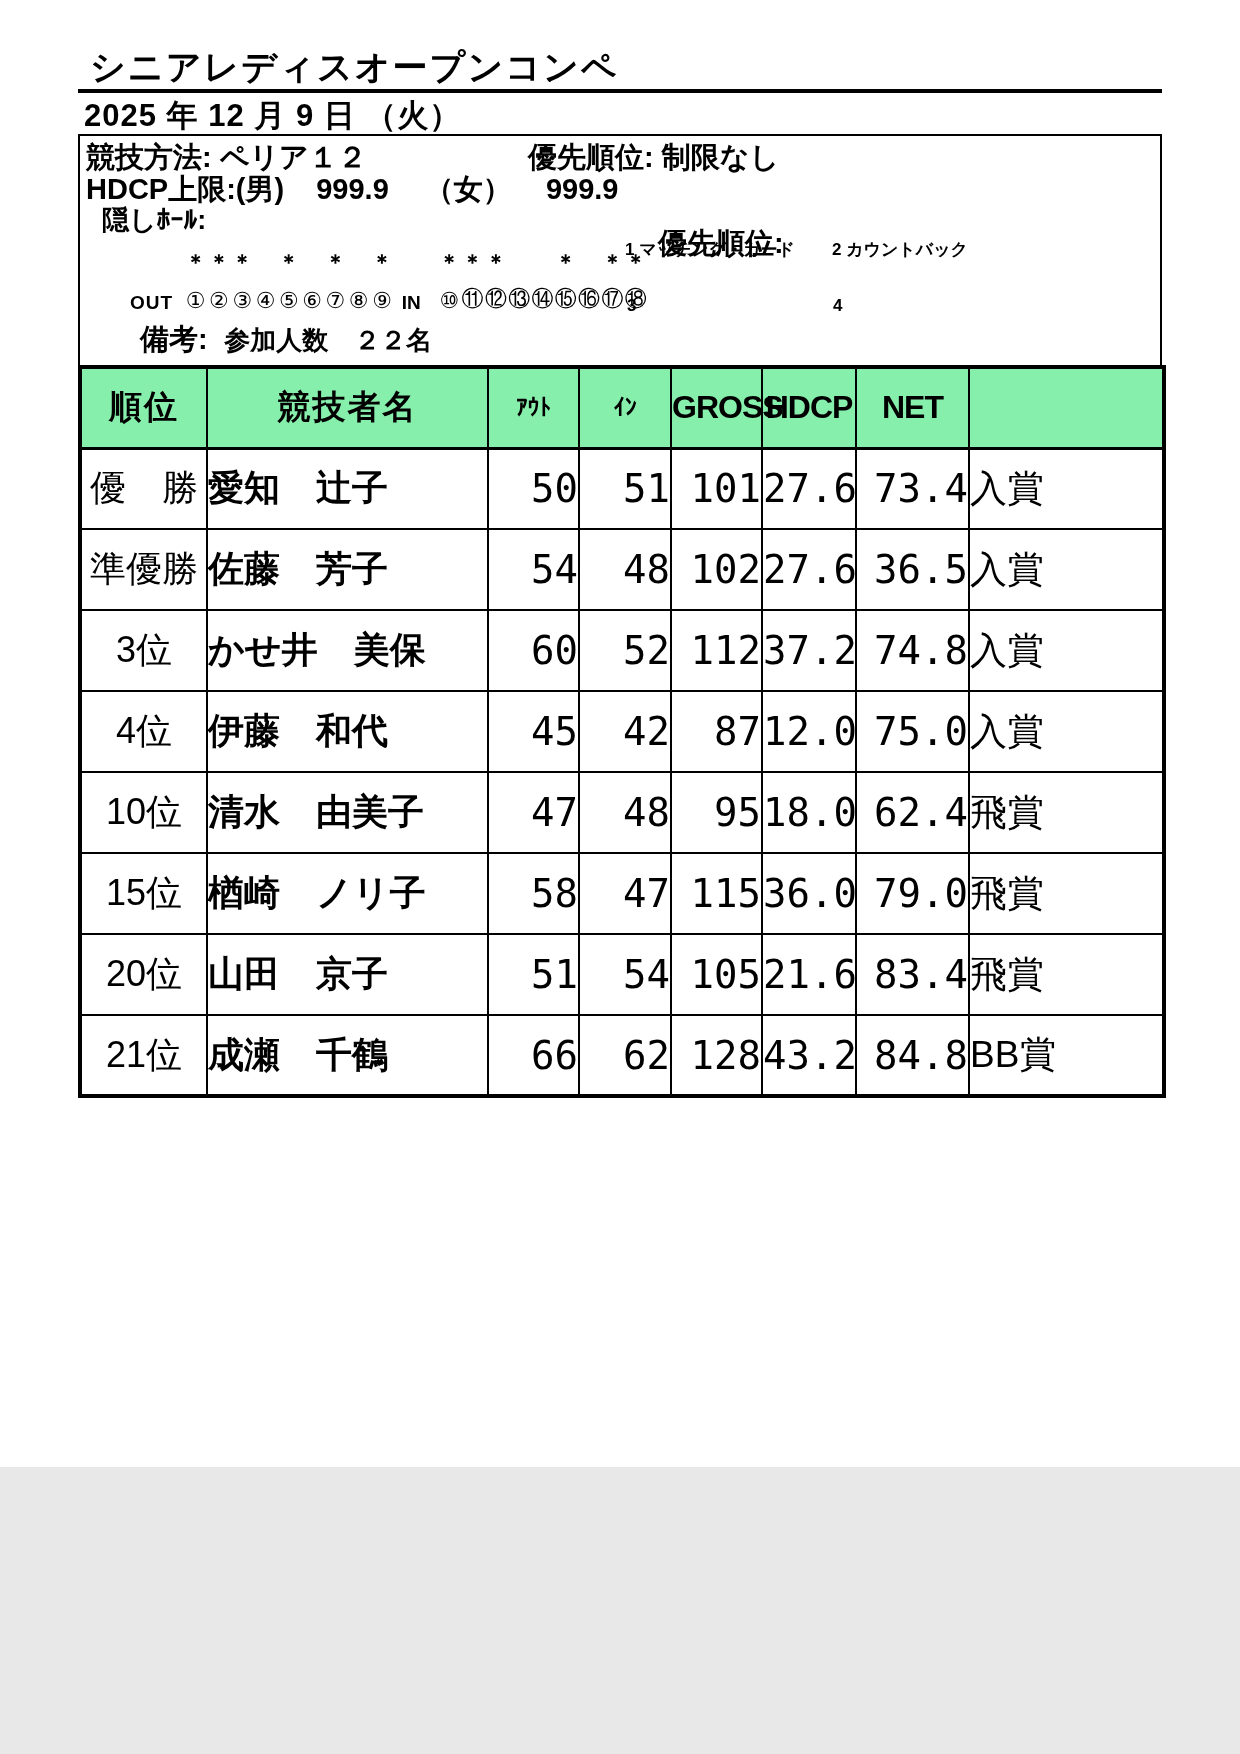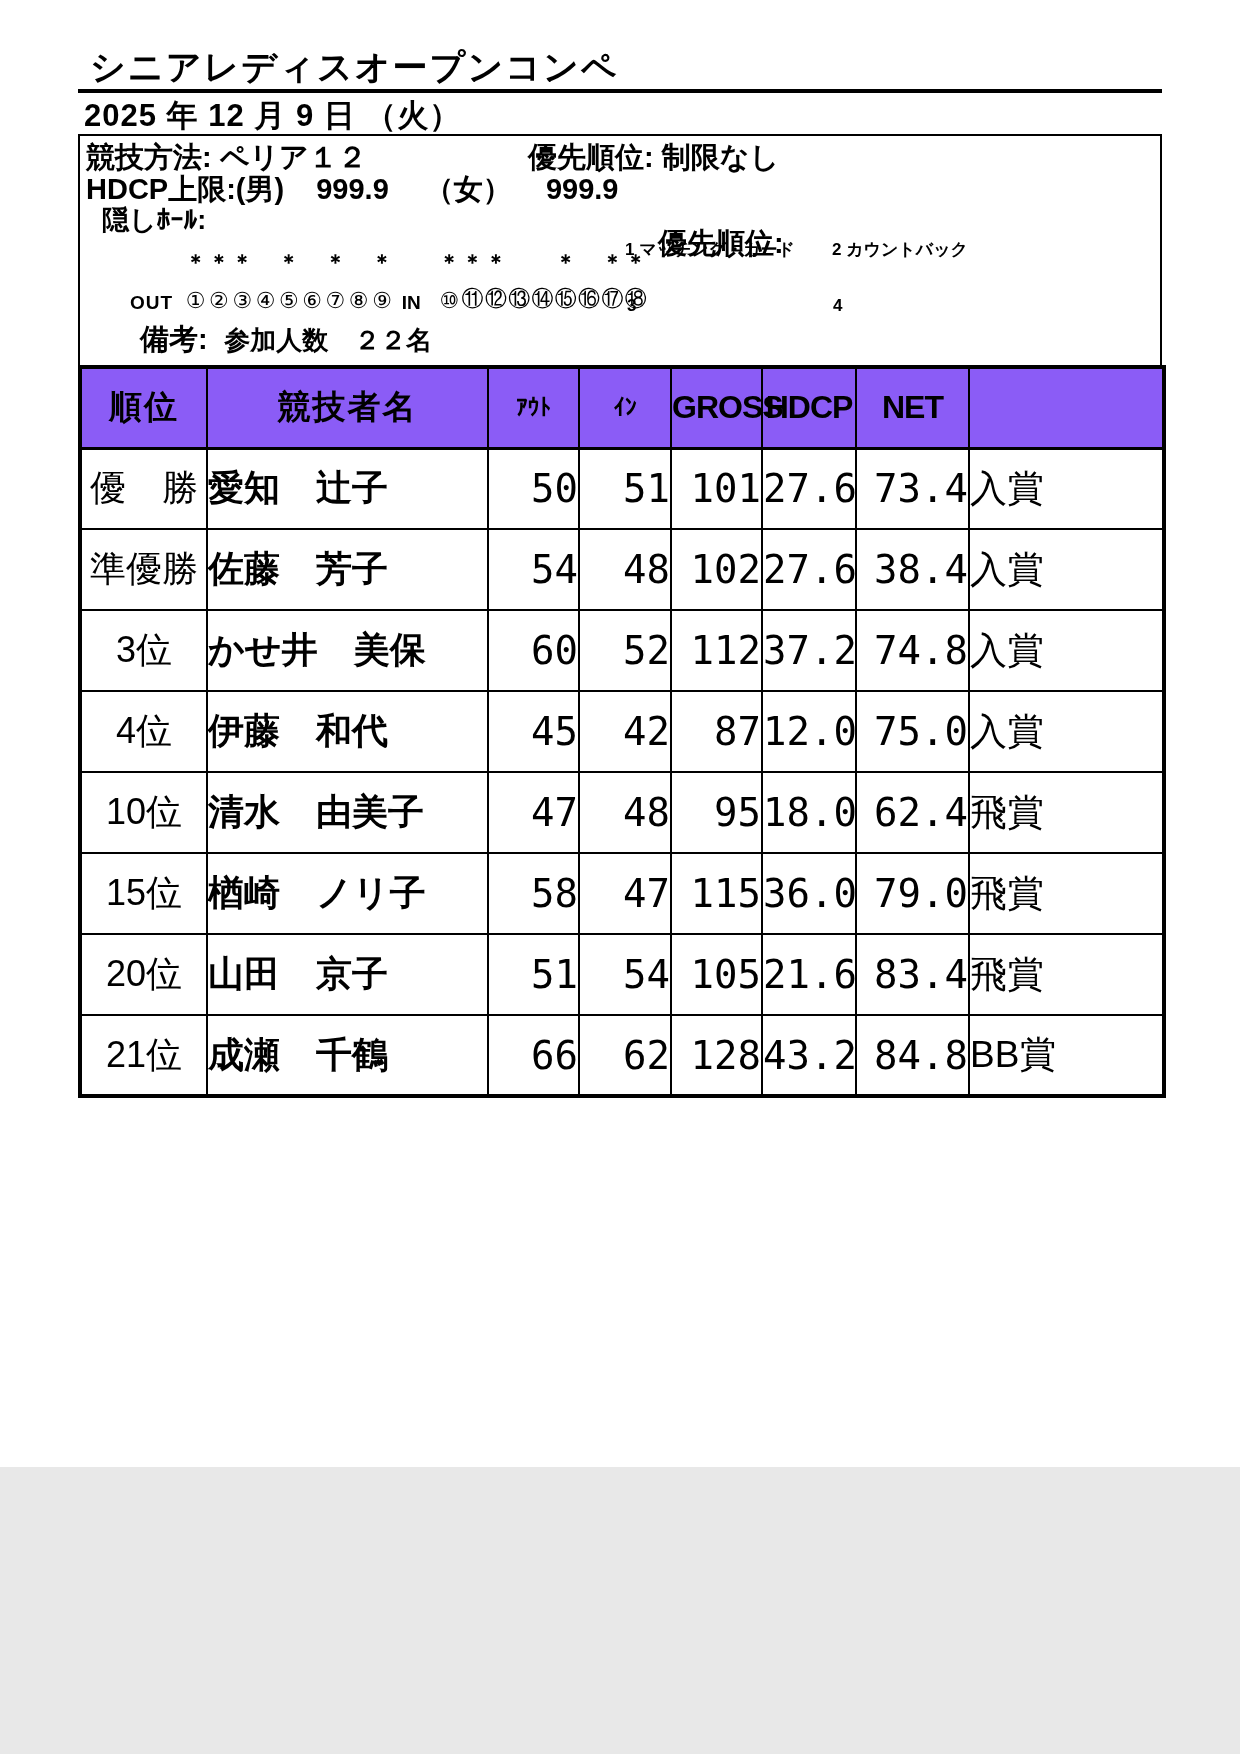--- a/index.html
+++ b/index.html
@@ -43,21 +43,21 @@
   .remarks .r-lbl { font-size:29px; font-weight:600; }
   .remarks .r-val { font-size:26px; font-weight:600; margin-left:12px; }
 
   table.results {
     position:absolute; left:78px; top:365px; width:1084px;
     border-collapse:collapse; table-layout:fixed;
     border:4px solid #000;
   }
   table.results th, table.results td { border:2px solid #000; box-sizing:border-box; padding:0; }
   table.results thead th {
-    background:#8b5cf6; height:81px; border-bottom:3px solid #000;
+    background:#86efac; height:81px; border-bottom:3px solid #000;
     font-weight:600; text-align:center; vertical-align:middle;
   }
   th.h-rank, th.h-name { font-size:33px; letter-spacing:2px; }
   th.h-out,  th.h-in   { font-size:23px; font-weight:700; }
   th.h-gross,th.h-hdcp,th.h-net { font-size:32px; font-family:"Liberation Sans",sans-serif; letter-spacing:-1px; }
   table.results td { height:81px; vertical-align:middle; }
   td.rank  { text-align:center; font-size:36px; font-weight:500; letter-spacing:0; }
   td.name  { text-align:left; padding-left:6px; font-size:36px; font-weight:700; }
   td.num   { text-align:right; padding-right:8px; font-size:39px; font-family:"DejaVu Sans Mono",monospace; }
   td.award { text-align:left; padding-left:3px; font-size:37px; font-weight:500; }
@@ -184,21 +184,21 @@
         <td class="num">73.4</td>
         <td class="award">入賞</td>
       </tr>
       <tr>
         <td class="rank">準優勝</td>
         <td class="name">佐藤　芳子</td>
         <td class="num">54</td>
         <td class="num">48</td>
         <td class="num">102</td>
         <td class="num">27.6</td>
-        <td class="num">38.4</td>
+        <td class="num">36.5</td>
         <td class="award">入賞</td>
       </tr>
       <tr>
         <td class="rank">3位</td>
         <td class="name">かせ井　美保</td>
         <td class="num">60</td>
         <td class="num">52</td>
         <td class="num">112</td>
         <td class="num">37.2</td>
         <td class="num">74.8</td>

